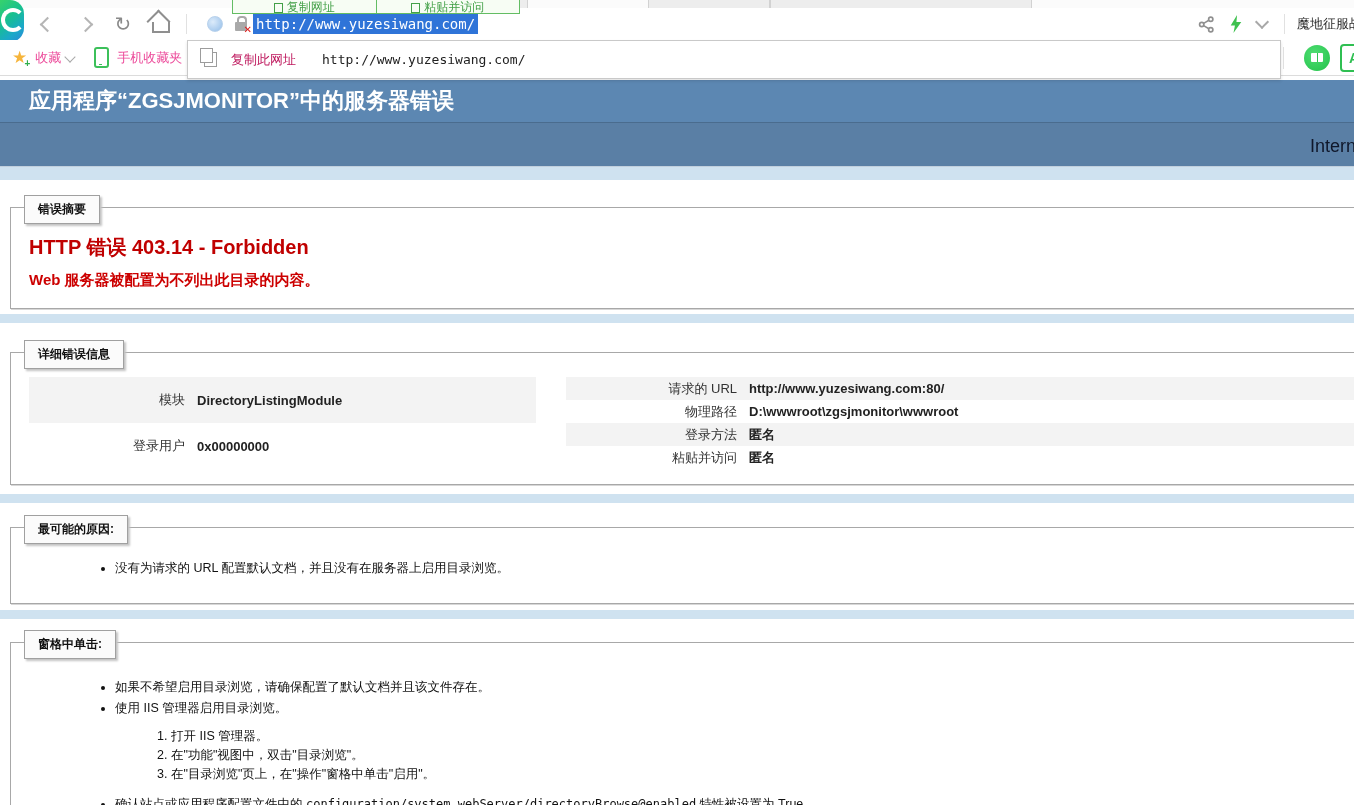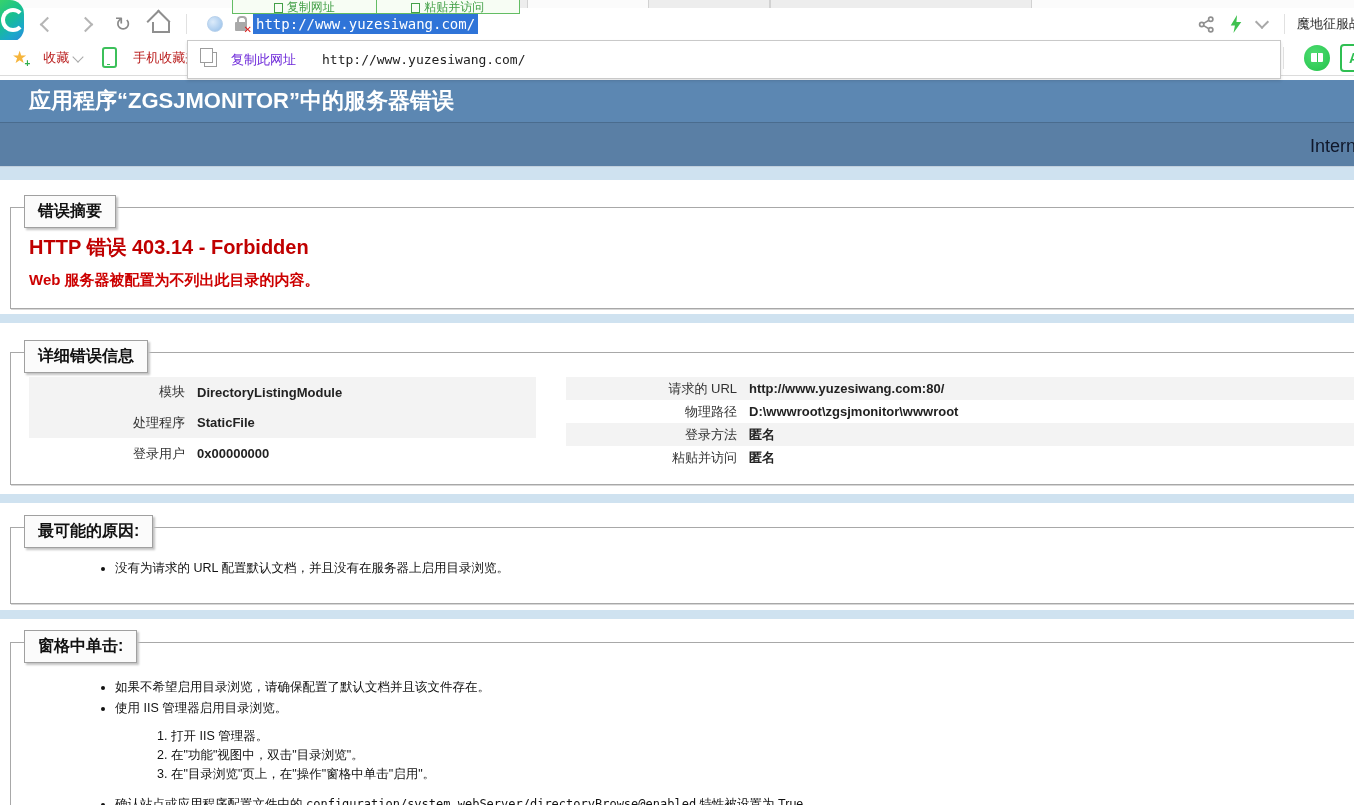--- a/index.html
+++ b/index.html
@@ -47,55 +47,55 @@
     padding:2px 3px;letter-spacing:0px;white-space:nowrap;}
   .toolbar-right{position:absolute;right:0;top:0;height:32px;display:flex;align-items:center;}
   .tool-icon{margin:0 7px;display:flex;align-items:center;justify-content:center;}
   .chev-down{width:8px;height:8px;border-left:2px solid #a8a8a8;border-bottom:2px solid #a8a8a8;
     transform:rotate(-45deg);margin-top:-4px;}
   .top-bookmark-label{font-size:13px;color:#2b2b2b;white-space:nowrap;margin-left:12px;}
   .bookmarks{position:absolute;top:40px;left:0;width:1354px;height:35px;background:#fff;
     border-bottom:1px solid #dcdcdc;display:flex;align-items:center;}
   .star{color:#f6b53c;font-size:17px;position:relative;margin-left:12px;line-height:17px;}
   .star .plus{position:absolute;right:-3px;bottom:-2px;color:#2fae4a;font-size:10px;font-weight:bold;line-height:9px;}
-  .bm-label{font-size:13px;color:#b91c1c;margin:0 3px 0 16px;white-space:nowrap;}
+  .bm-label{font-size:13px;color:#ec4899;margin:0 3px 0 8px;white-space:nowrap;}
   .bm-chev{width:7px;height:7px;border-left:1.5px solid #a8a8a8;border-bottom:1.5px solid #a8a8a8;
     transform:rotate(-45deg);margin:-2px 10px 0 2px;}
   .phone-ic{width:11px;height:17px;border:2px solid #3cc05a;border-radius:3px;position:relative;margin-left:10px;background:#fff;}
   .phone-ic::after{content:"";position:absolute;bottom:1px;left:3px;width:3px;height:1.5px;background:#3cc05a;}
   .doc-ic{width:12px;height:15px;background:#fff;border:1px solid #b5b5b5;border-radius:1px;position:relative;margin-left:12px;}
   .doc-ic::before{content:"";position:absolute;right:-1px;top:-1px;border:3px solid #b5b5b5;
     border-left-color:transparent;border-bottom-color:transparent;border-top-color:#fff;border-right-color:#fff;}
   .bm-right{position:absolute;right:0;top:0;height:35px;display:flex;align-items:center;}
   .reader-circle{width:26px;height:26px;border-radius:50%;background:radial-gradient(circle at 40% 35%,#4fdd72,#22c24a);
     display:flex;align-items:center;justify-content:center;margin:0 10px;}
   .book{width:12px;height:9px;background:#fff;border-radius:1px;position:relative;}
   .book::after{content:"";position:absolute;left:5.5px;top:0;width:1px;height:9px;background:#2fbf52;}
   .translate-ic{width:24px;height:24px;border:2px solid #2fbf52;border-radius:4px;color:#2fbf52;
     font-weight:bold;font-size:14px;display:flex;align-items:center;justify-content:center;margin-right:-14px;background:#fff;}
   .copy-panel{position:absolute;left:187px;top:40px;width:1092px;height:37px;background:#fff;
     border:1px solid #c9c9c9;box-shadow:0 2px 3px rgba(0,0,0,.12);z-index:70;display:flex;align-items:center;}
   .copy-ic{width:11px;height:13px;border:1.5px solid #9c9c9c;position:relative;margin-left:16px;background:#fff;}
   .copy-ic::before{content:"";position:absolute;left:-5px;top:-5px;width:11px;height:13px;border:1.5px solid #9c9c9c;background:#fff;}
-  .copy-label{font-size:13px;color:#6d28d9;margin-left:14px;white-space:nowrap;}
+  .copy-label{font-size:13px;color:#be185d;margin-left:14px;white-space:nowrap;}
   .copy-url{font-family:"DejaVu Sans Mono","Liberation Mono",monospace;font-size:13px;color:#222;
     margin-left:26px;white-space:nowrap;}
   
   .page{position:absolute;top:80px;left:0;width:1354px;height:725px;background:#cfe2f0;overflow:hidden;}
   .hdr{height:42px;background:#5c87b2;color:#fff;display:flex;align-items:center;padding-left:12px;}
   .hdr h1{margin:17px;font-size:22px;font-weight:bold;letter-spacing:0;}
   .server-bar{height:43px;background:#5a7fa5;border-top:1px solid #4a6c8e;border-bottom:1px solid #c1cfdd;position:relative;}
   .server-bar .sv{position:absolute;left:1310px;top:13px;color:#0f172a;font-size:18px;white-space:nowrap;}
   .container{background:#fff;margin-top:13px;position:relative;}
   .container.first{margin-top:13px;}
   .container + .container{margin-top:9px;}
   fieldset.box{position:relative;margin:0 0 0 10px;width:1600px;border:1px solid #a8a8a8;
     box-shadow:1px 1px 0 #d7d7d7;padding:0;}
   .legend{position:absolute;top:-13px;left:13px;background:#fbfbfb;border:1px solid #a0a0a0;
-    box-shadow:2px 2px 2px #c3c3c3;padding:5px 13px;font-size:16px;font-weight:bold;color:#111;white-space:nowrap;}
+    box-shadow:2px 2px 2px #c3c3c3;padding:5px 13px;font-size:12px;font-weight:bold;color:#111;white-space:nowrap;}
   .sec1-pad{padding:26px 0 18px 18px;}
   .err-title{margin:0;font-size:20px;font-weight:bold;color:#c00000;font-family:"Liberation Sans","DejaVu Sans",sans-serif;}
   .err-sub{margin:10px 0 0 0;font-size:15px;font-weight:bold;color:#cc0000;}
   .tables{display:flex;padding:24px 0 15px 18px;}
   table.info{border-collapse:collapse;font-size:13px;color:#222;}
   table.info td{padding:0 6px;height:23px;vertical-align:middle;}
   table.info tr.odd{background:#f3f3f3;}
   td.lbl{text-align:right;color:#333;white-space:nowrap;}
   td.val{font-weight:bold;white-space:nowrap;}
   .t-left{width:507px;}
@@ -225,24 +225,20 @@
     <div style="padding:29px 0 9px 0;">
       <fieldset class="box">
         <div class="legend">详细错误信息</div>
         <div class="tables">
           <table class="info t-left">
             <tbody>
                 <tr class="odd">
               <td class="lbl">模块</td>
               <td class="val">DirectoryListingModule</td>
             </tr>
-            <tr class="odd">
-              <td class="lbl">处理程序</td>
-              <td class="val">StaticFile</td>
-            </tr>
             <tr>
               <td class="lbl">登录用户</td>
               <td class="val">0x00000000</td>
             </tr>
           </tbody>
             </table>
           <table class="info t-right">
             <tbody>
                 <tr class="odd">
               <td class="lbl">请求的 URL</td>

